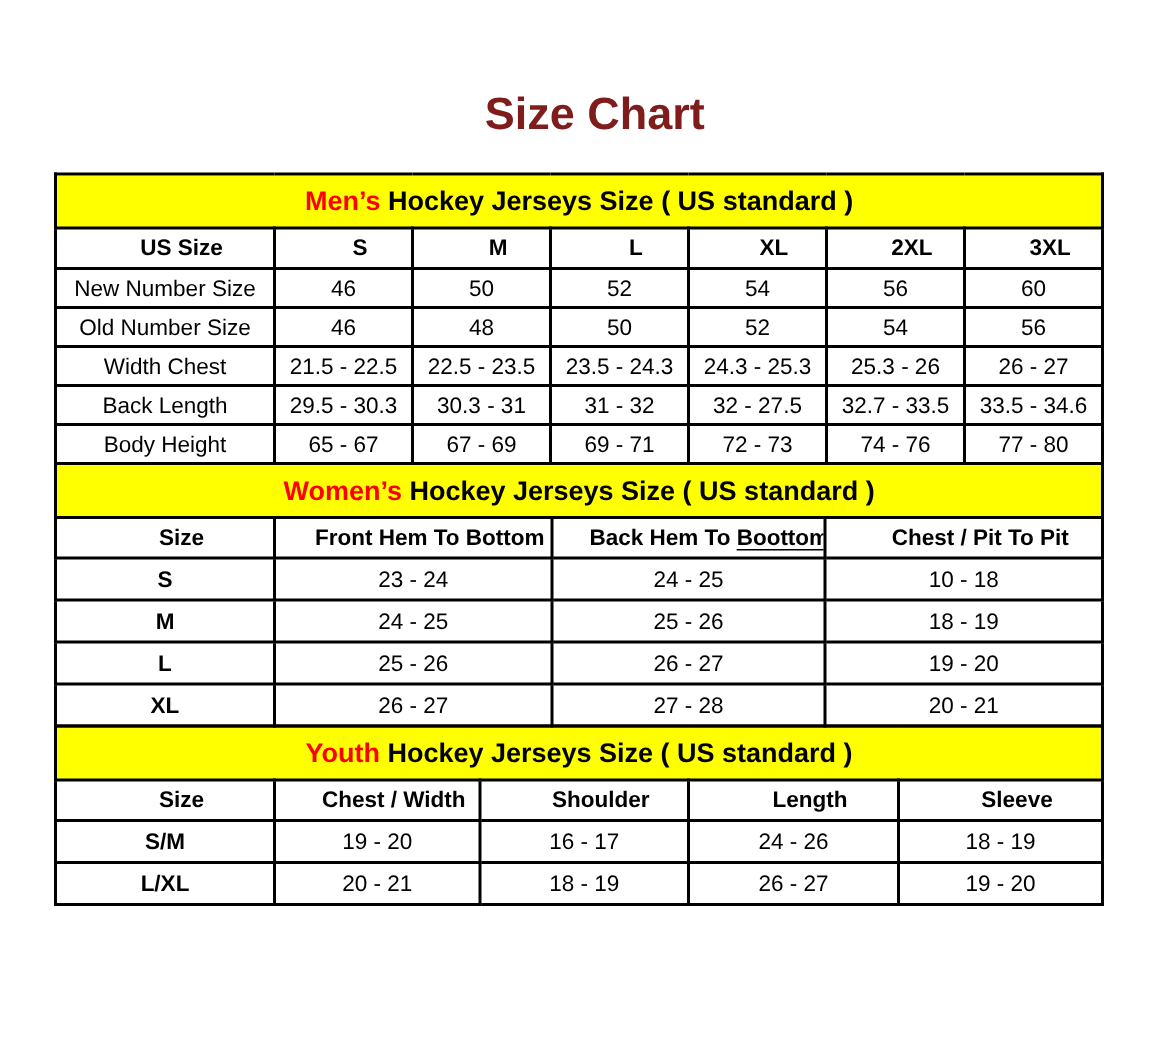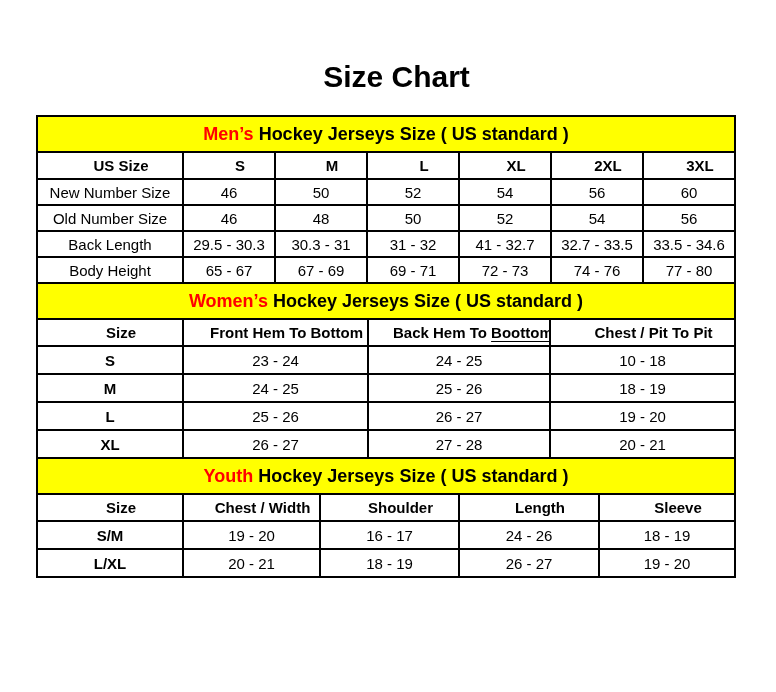--- a/index.html
+++ b/index.html
@@ -8,21 +8,21 @@
     width: 776px; height: 692px;
     background: #ffffff;
     font-family: "Liberation Sans", sans-serif;
     color: #000000;
     overflow: hidden;
   }
   .page { width: 776px; height: 692px; padding-top: 60px; }
   .title {
     margin: 0 0 22px 17px;
     text-align: center;
-    color: #000000;
+    color: #7f1d1d;
     font-size: 30px;
     line-height: 1.1;
     font-weight: bold;
   }
   .tables { margin-left: 36px; width: 587px; }
   table.size-table {
     border-collapse: collapse;
     table-layout: fixed;
     width: 698px;
   }
@@ -99,25 +99,34 @@
       <tr class="data-row">
         <td class="row-label">Old Number Size</td>
         <td>46</td>
         <td>48</td>
         <td>50</td>
         <td>52</td>
         <td>54</td>
         <td>56</td>
       </tr>
       <tr class="data-row">
+        <td class="row-label">Width Chest</td>
+        <td>21.5 - 22.5</td>
+        <td>22.5 - 23.5</td>
+        <td>23.5 - 24.3</td>
+        <td>24.3 - 25.3</td>
+        <td>25.3 - 26</td>
+        <td>26 - 27</td>
+      </tr>
+      <tr class="data-row">
         <td class="row-label">Back Length</td>
         <td>29.5 - 30.3</td>
         <td>30.3 - 31</td>
         <td>31 - 32</td>
-        <td>41 - 32.7</td>
+        <td>32 - 27.5</td>
         <td>32.7 - 33.5</td>
         <td>33.5 - 34.6</td>
       </tr>
       <tr class="data-row">
         <td class="row-label">Body Height</td>
         <td>65 - 67</td>
         <td>67 - 69</td>
         <td>69 - 71</td>
         <td>72 - 73</td>
         <td>74 - 76</td>

